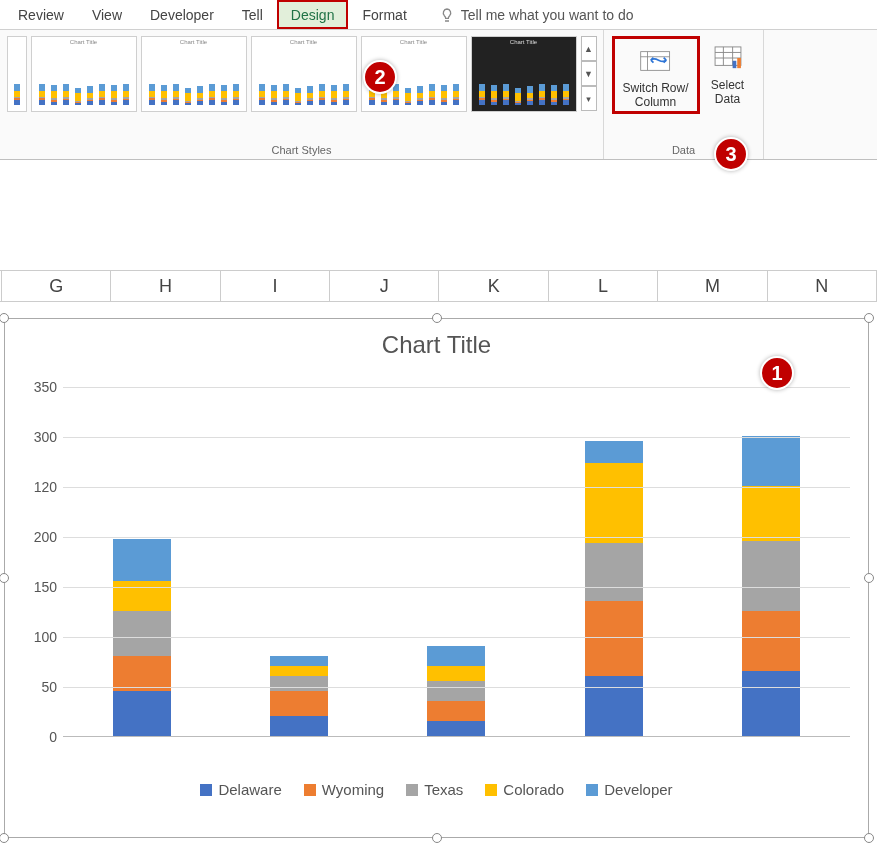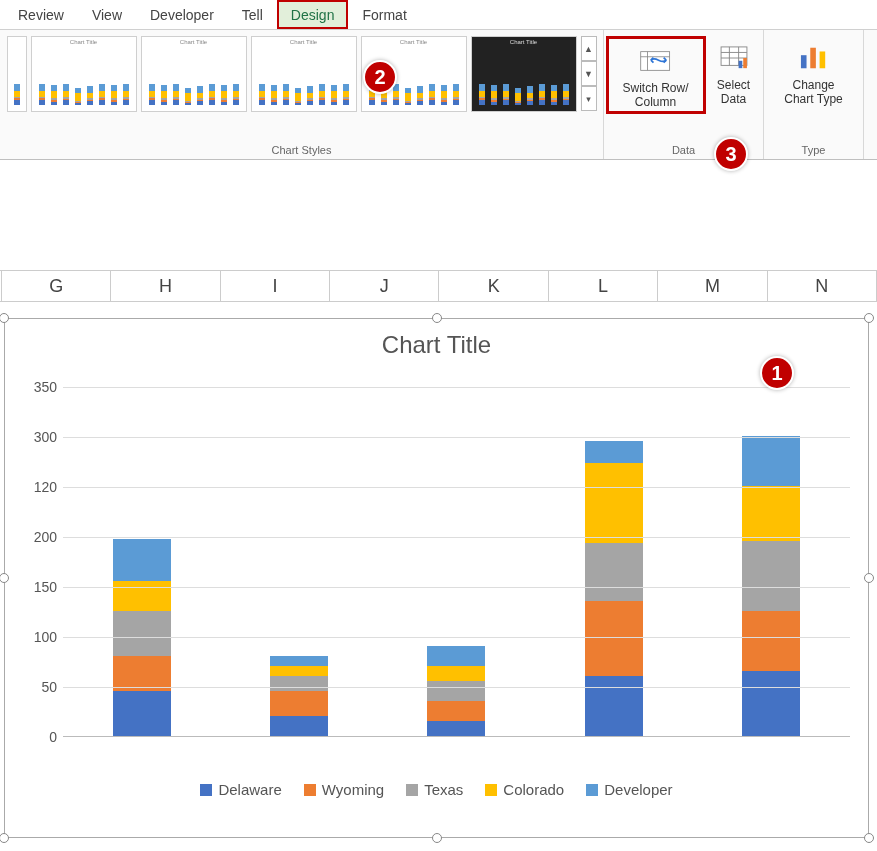--- a/index.html
+++ b/index.html
@@ -225,20 +225,26 @@
 </head>
 <body>
 
 <div class="tabs">
   <div class="tab">Review</div>
   <div class="tab">View</div>
   <div class="tab">Developer</div>
   <div class="tab">Tell</div>
   <div class="tab tab-active">Design</div>
   <div class="tab">Format</div>
+  <div class="tell-me-wrap">
+    <svg class="bulb" viewBox="0 0 24 24">
+        <path fill="none" stroke="#888" stroke-width="2" d="M9 21h6M10 17h4M12 3a6 6 0 0 0-4 10c1 1 2 2 2 4h4c0-2 1-3 2-4a6 6 0 0 0-4-10z"></path>
+      </svg>
+    <span>Tell me what you want to do</span>
+  </div>
 </div>
 
 <div class="ribbon">
   <div class="rb-group styles-group">
     <div class="rb-body" id="styles-gallery">
         <div class="style-thumb " style="width: 20px;">
           <div class="st-body">
             <div class="mini-col">
               <div class="seg c1" style="height: 5px;"></div>
               <div class="seg c2" style="height: 2px;"></div>
@@ -557,21 +563,21 @@
           <div class="scroll-btn">▲</div>
           <div class="scroll-btn">▼</div>
           <div class="scroll-btn">▾</div>
         </div>
       </div>
     <div class="rb-label">Chart Styles</div>
   </div>
 
   <div class="rb-group data-group">
     <div class="rb-body" style="gap:0;">
-      <div class="big-btn switch-highlight" style="width:100px;">
+      <div class="big-btn switch-highlight" style="width:88px;">
         <div class="ico-area">
           <svg class="ico-switch" viewBox="0 0 40 30">
             <rect x="2" y="4" width="34" height="22" fill="#fff" stroke="#888"></rect>
             <line x1="2" y1="10" x2="36" y2="10" stroke="#888"></line>
             <line x1="10" y1="4" x2="10" y2="26" stroke="#888"></line>
             <path d="M14 14 C 20 8, 26 20, 32 14" fill="none" stroke="#2e75d6" stroke-width="2"></path>
             <path d="M14 14 l3 -3 M14 14 l3 3" stroke="#2e75d6" stroke-width="2" fill="none"></path>
             <path d="M32 14 l-3 -3 M32 14 l-3 3" stroke="#2e75d6" stroke-width="2" fill="none"></path>
           </svg>
         </div>
@@ -590,36 +596,20 @@
             <rect x="25" y="13" width="4" height="11" fill="#ed7d31"></rect>
           </svg>
         </div>
         <span>Select</span>
         <span>Data</span>
       </div>
     </div>
     <div class="rb-label">Data</div>
   </div>
 
-  <div class="rb-group type-group">
-    <div class="rb-body">
-      <div class="big-btn" style="width:90px;">
-        <div class="ico-area">
-          <svg class="ico-chart" viewBox="0 0 32 30">
-            <rect x="2" y="12" width="6" height="14" fill="#4472c4"></rect>
-            <rect x="12" y="4" width="6" height="22" fill="#ed7d31"></rect>
-            <rect x="22" y="8" width="6" height="18" fill="#ffc000"></rect>
-          </svg>
-        </div>
-        <span>Change</span>
-        <span>Chart Type</span>
-      </div>
-    </div>
-    <div class="rb-label">Type</div>
-  </div>
 </div>
 
 <div class="col-header-row" id="col-row">
     <div class="col-pad"></div>
     <div class="col-header">G</div>
     <div class="col-header">H</div>
     <div class="col-header">I</div>
     <div class="col-header">J</div>
     <div class="col-header">K</div>
     <div class="col-header">L</div>

